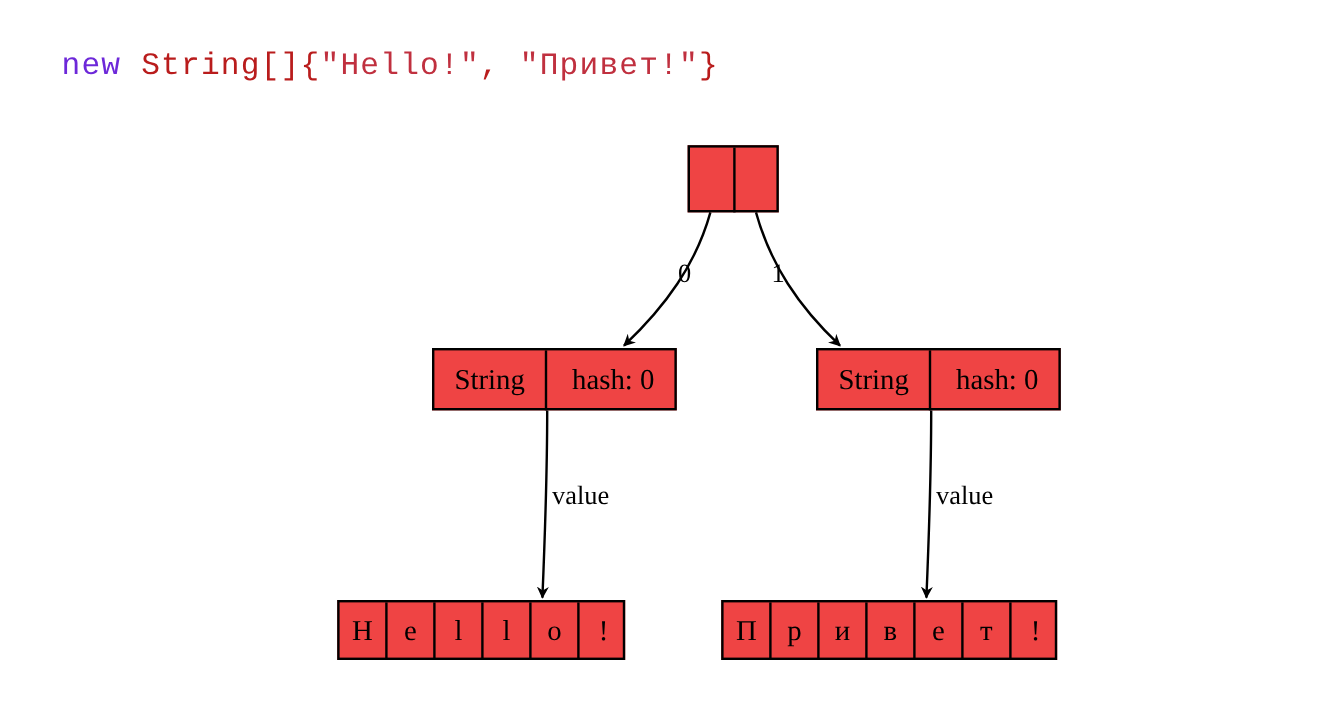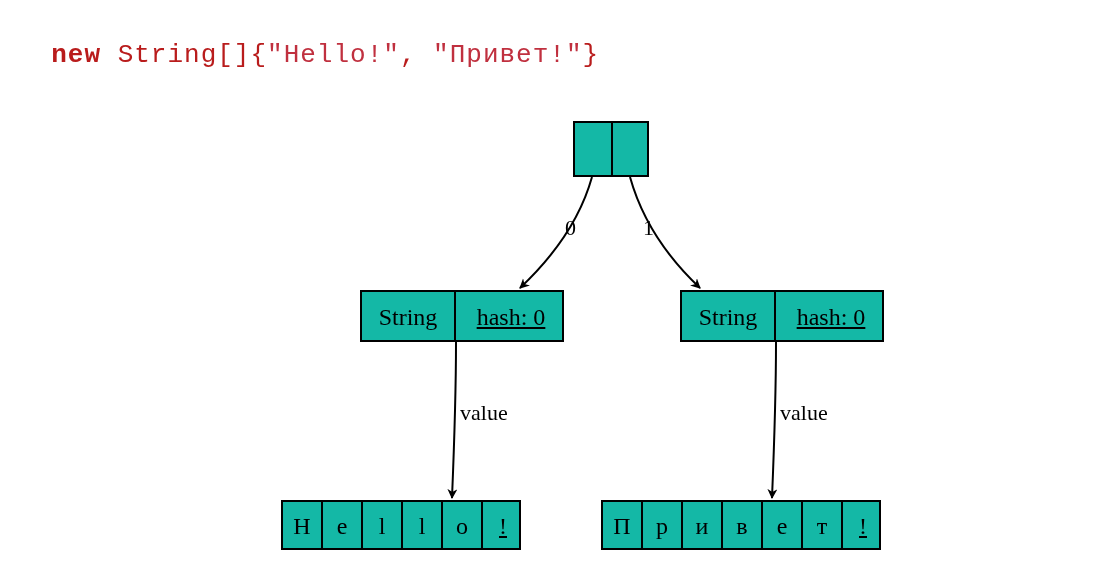--- a/index.html
+++ b/index.html
@@ -12,47 +12,47 @@
   }
   .code-line {
     position: absolute;
     left: 18px;
     top: 10px;
     font-family: "Courier New", monospace;
     font-size: 26px;
     white-space: pre;
     letter-spacing: 1px;
   }
-  .kw { font-weight: bold; color: #b91c1c; }
+  .kw { font-weight: normal; color: #6d28d9; }
   .plain { color: #b91c1c; }
   .str { color: #c0303f; }
 
   .canvas {
     position: absolute;
     left: 0; top: 0;
     width: 1103px; height: 584px;
   }
 
   .box {
     position: absolute;
     border: 2px solid #000;
-    background: #14b8a6;
+    background: #ef4444;
     box-sizing: border-box;
   }
   .cell {
     position: absolute;
     border-right: 2px solid #000;
     box-sizing: border-box;
     display: flex;
     align-items: center;
     justify-content: center;
     font-size: 24px;
     font-family: "Times New Roman", Georgia, serif;
   }
-  .cell:last-child { border-right: none; text-decoration: underline; }
+  .cell:last-child { border-right: none; }
 
   .lbl {
     position: absolute;
     font-size: 22px;
     font-family: "Times New Roman", Georgia, serif;
     color: #000;
   }
 
   svg { position: absolute; left:0; top:0; width:1103px; height:584px; pointer-events:none; }
 </style>

